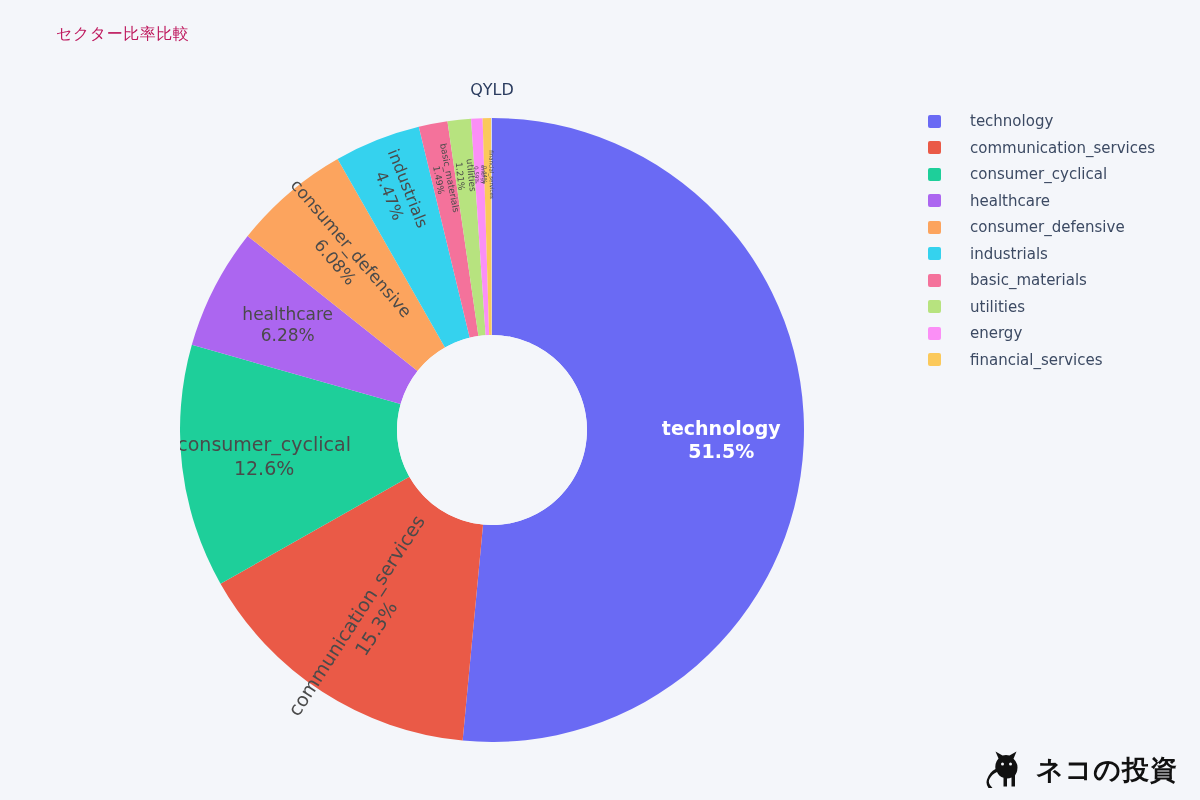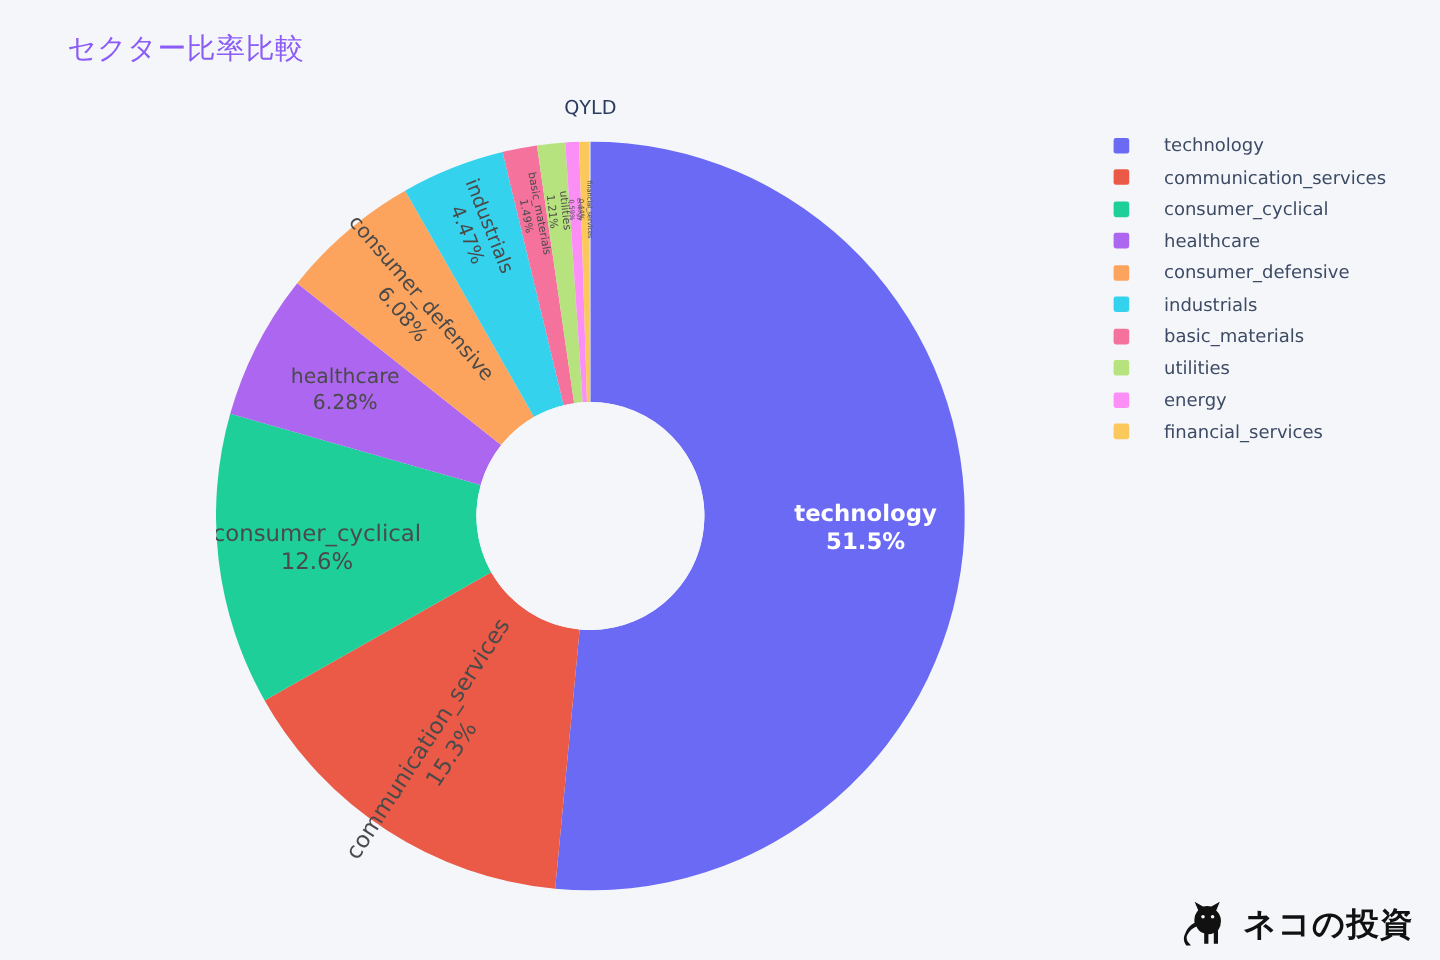--- a/index.html
+++ b/index.html
@@ -13,22 +13,22 @@
   body {
     background: #f4f6fa;
     font-family: "DejaVu Sans", "Liberation Sans", sans-serif;
     position: relative;
   }
 
   #chart-title {
     position: absolute;
     left: 56px;
     top: 24px;
-    font-size: 24px;
-    color: #8b5cf6;
+    font-size: 16px;
+    color: #be185d;
     letter-spacing: 0.5px;
     white-space: nowrap;
   }
 
   #chart-subtitle {
     position: absolute;
     left: 492px;
     top: 80px;
     transform: translateX(-50%);
     font-size: 16px;

